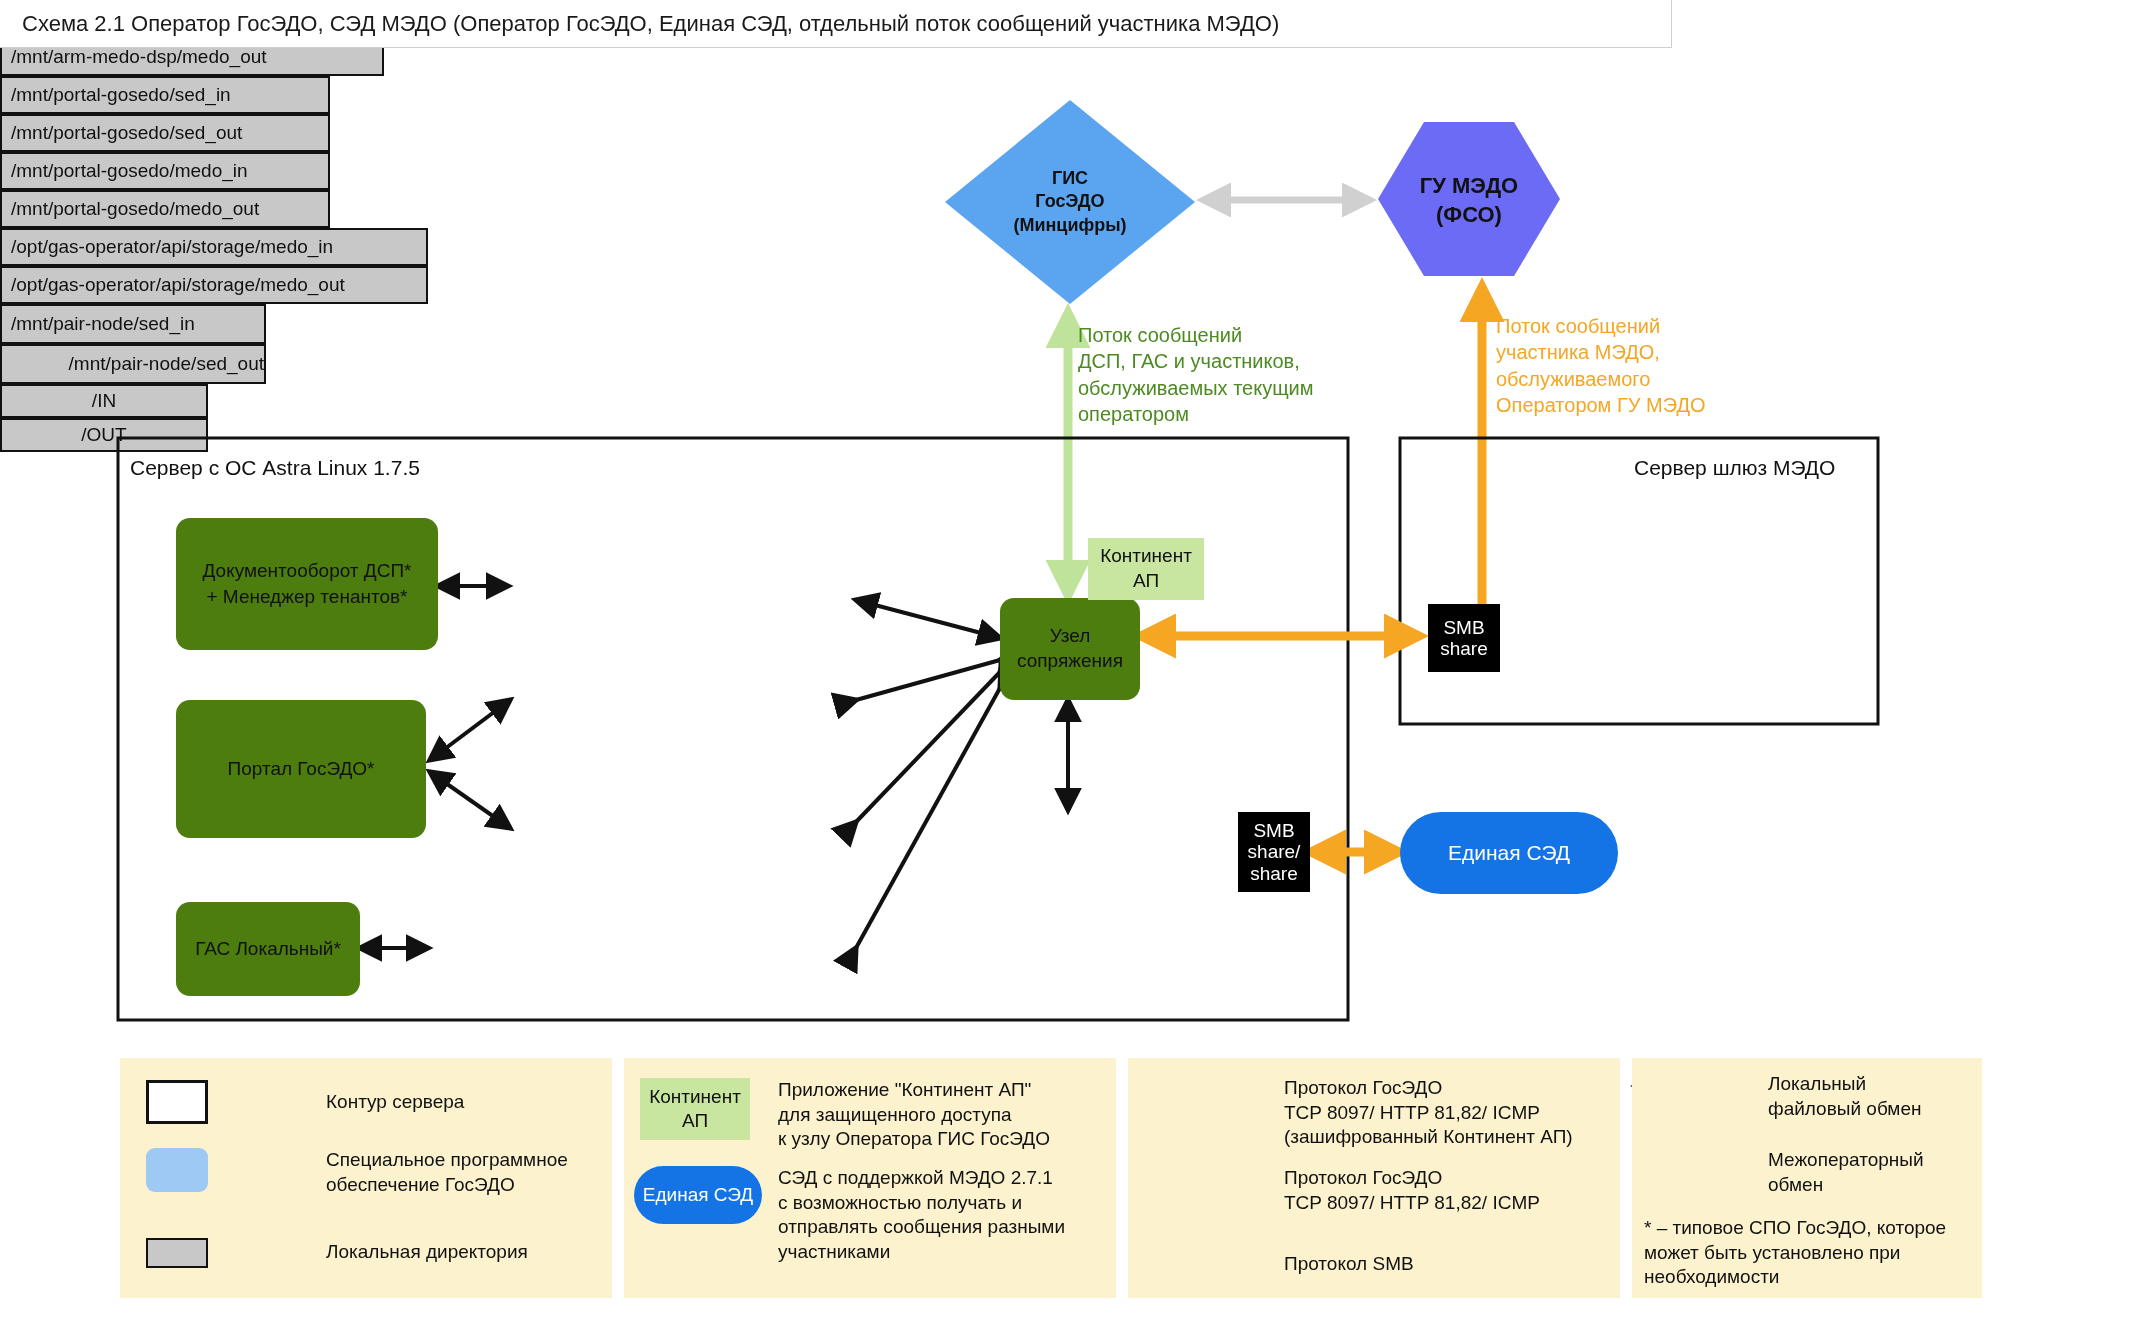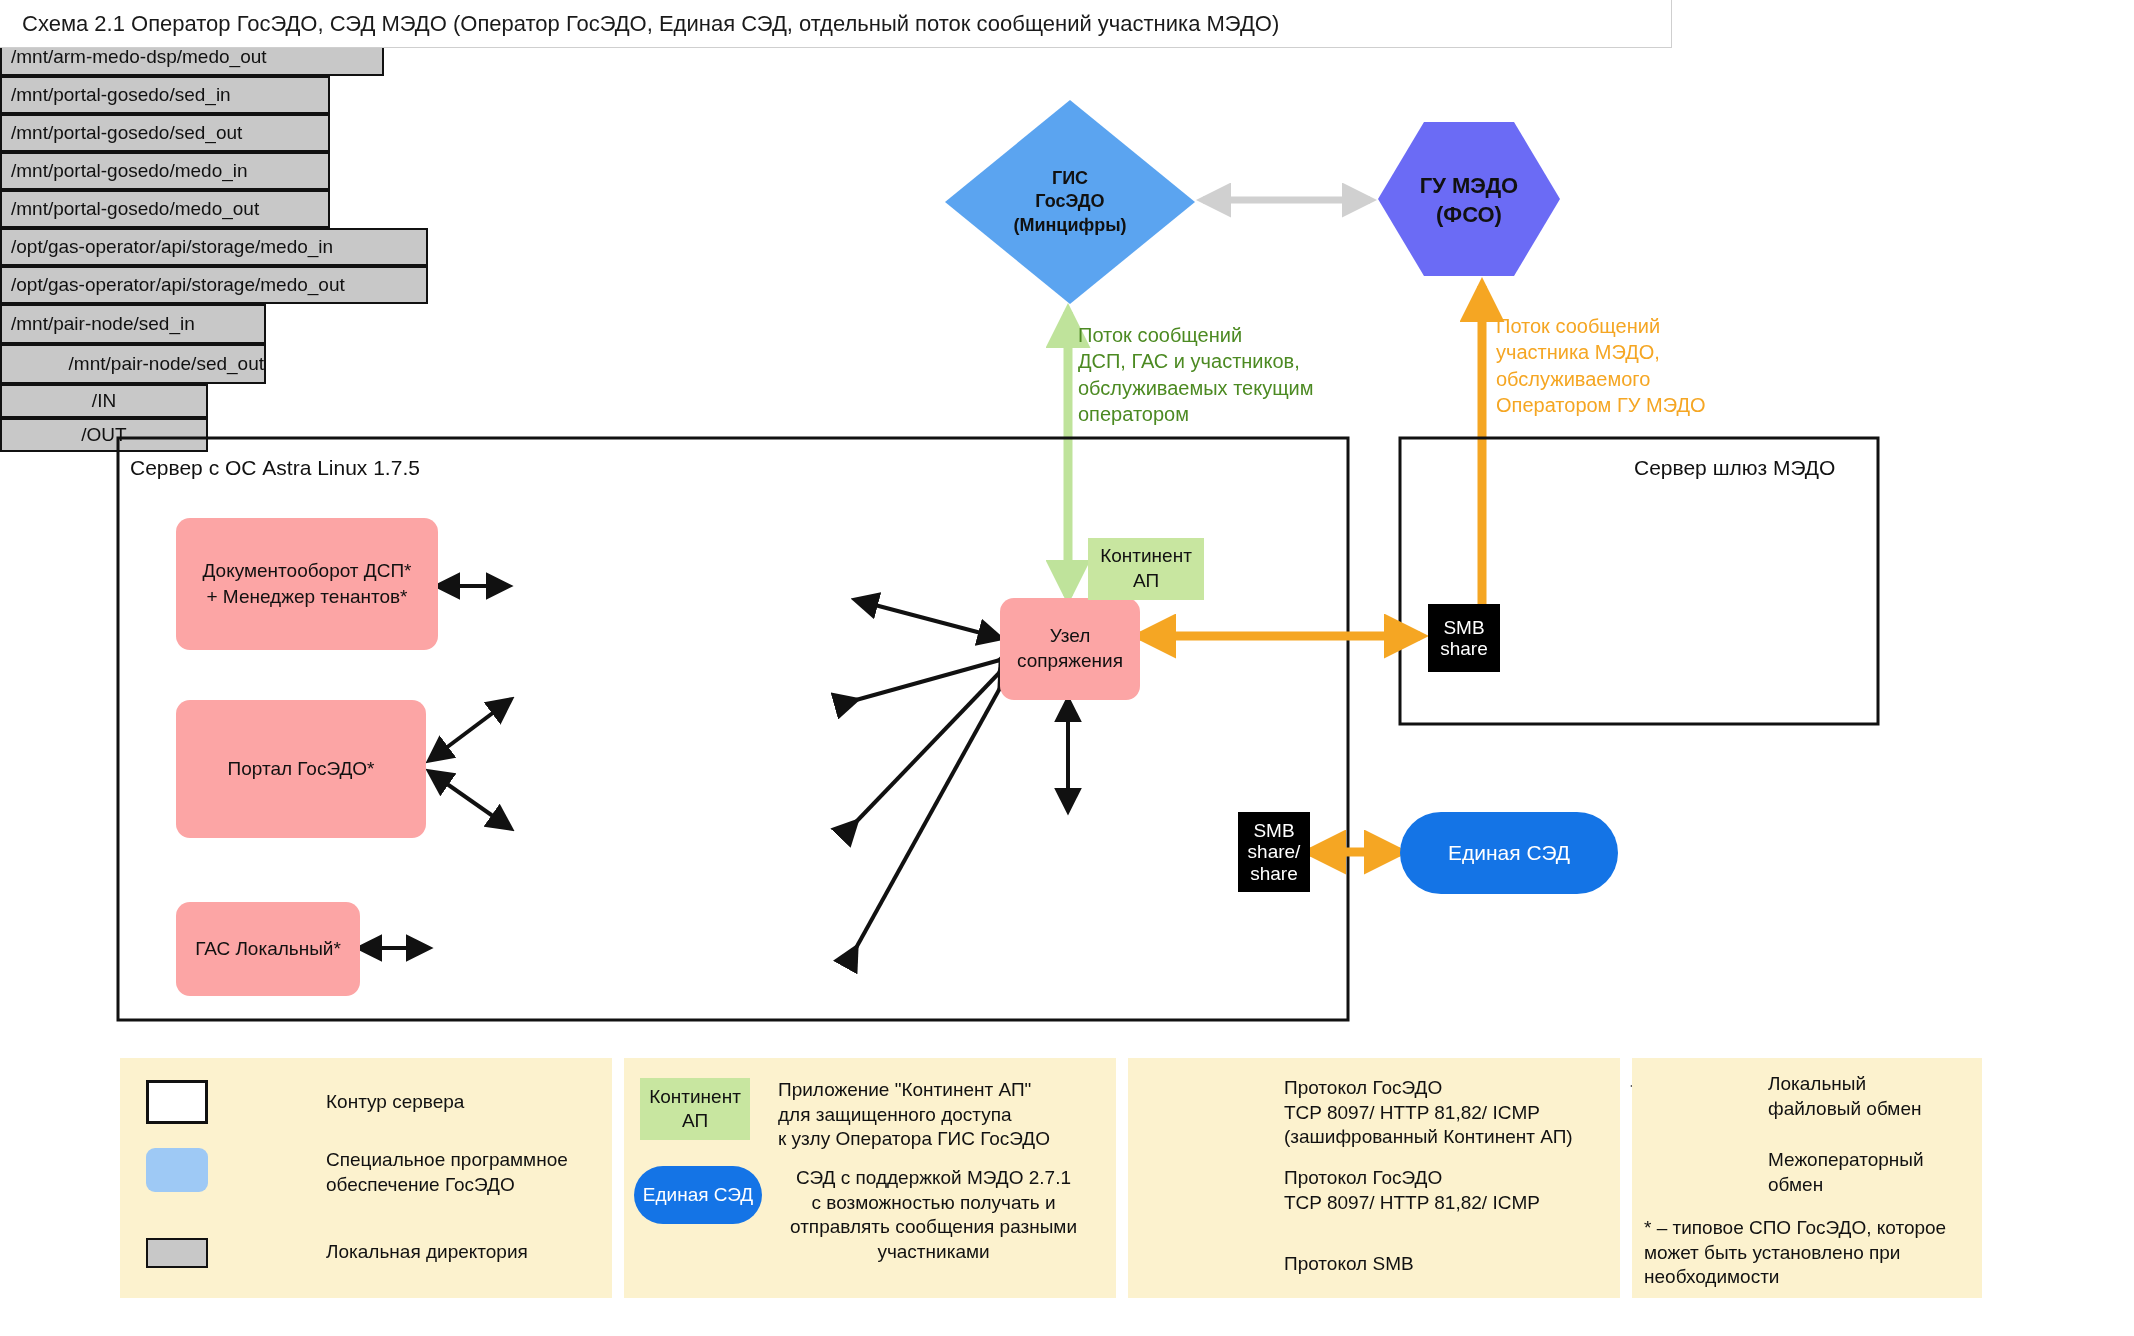--- a/index.html
+++ b/index.html
@@ -14,21 +14,21 @@
     display:flex;align-items:center;box-sizing:border-box;padding-left:22px;
   }
   .title-bar span{font-size:22px;color:#1a1a1a;white-space:nowrap;}
 
   .node{position:absolute;box-sizing:border-box;display:flex;align-items:center;
         justify-content:center;text-align:center;}
 
   .shape-label{position:absolute;display:flex;align-items:center;justify-content:center;
                text-align:center;pointer-events:none;}
 
-  .spo{background:#fca5a5;border-radius:14px;color:#111;font-size:19px;line-height:1.35;}
+  .spo{background:#4d7c0f;border-radius:14px;color:#111;font-size:19px;line-height:1.35;}
   .dir{background:#C8C8C8;border:2px solid #111;color:#111;font-size:19px;
        display:flex;align-items:center;justify-content:flex-start;padding-left:9px;
        box-sizing:border-box;white-space:nowrap;}
   .dir.center{justify-content:center;padding-left:0;}
   .smbblk{background:#000000;color:#ffffff;font-size:19px;line-height:1.12;
           display:flex;align-items:center;justify-content:center;text-align:center;}
   .kontinent{background:#C8E6A0;color:#111;font-size:19px;line-height:1.3;
              display:flex;align-items:center;justify-content:center;text-align:center;}
   .sed-pill{background:#1474E6;color:#ffffff;border-radius:42px;font-size:21px;
             display:flex;align-items:center;justify-content:center;}
@@ -266,21 +266,21 @@
 АП</span>
     </span>
     <span class="lg-text" style="margin-left:28px;margin-top:0px;">Приложение "Континент АП"
 для защищенного доступа
 к узлу Оператора ГИС ГосЭДО</span>
   </div>
   <div class="lg-row" style="left:634px;top:1166px;">
     <span class="sw-sed">
       <span>Единая СЭД</span>
     </span>
-    <span class="lg-text" style="margin-left:28px;margin-top:0px;text-align:center;">СЭД с поддержкой МЭДО 2.7.1
+    <span class="lg-text" style="margin-left:16px;margin-top:0px;">СЭД с поддержкой МЭДО 2.7.1
 с возможностью получать и
 отправлять сообщения разными
 участниками</span>
   </div>
 
   <span class="lg-text" style="position:absolute;left:1284px;top:1076px;">Протокол ГосЭДО
 TCP 8097/ HTTP 81,82/ ICMP
 (зашифрованный Континент АП)</span>
   <span class="lg-text" style="position:absolute;left:1284px;top:1166px;">Протокол ГосЭДО
 TCP 8097/ HTTP 81,82/ ICMP</span>

